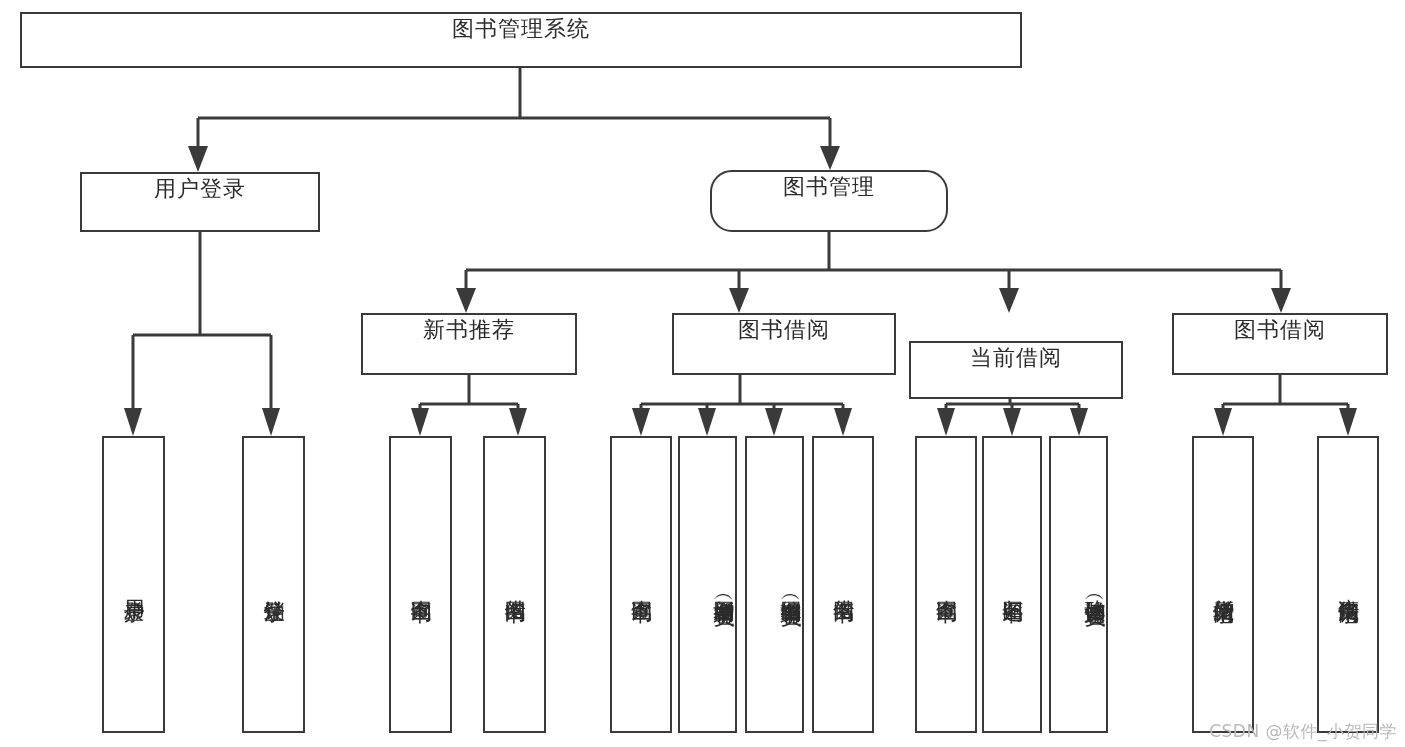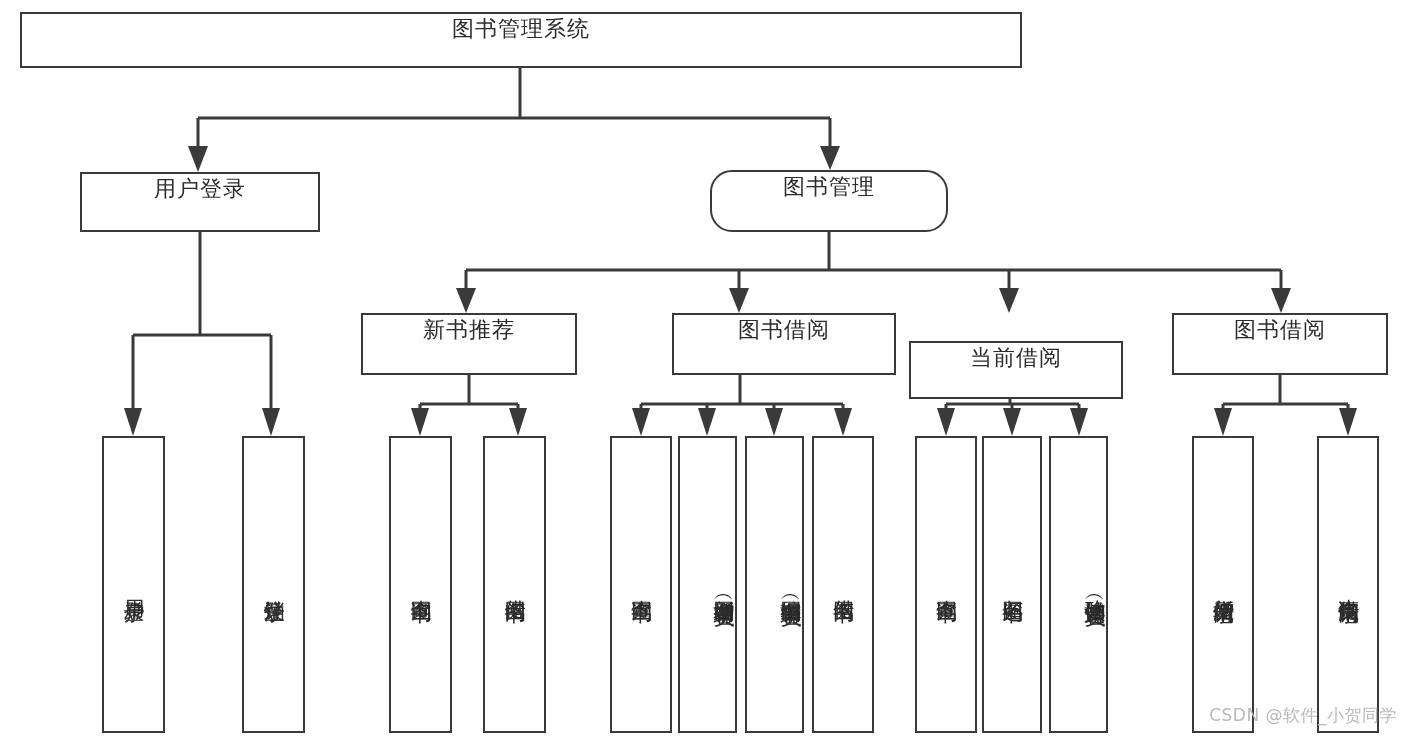--- a/index.html
+++ b/index.html
@@ -56,21 +56,21 @@
     align-items: center;
     padding-top: 0;
   }
   .label {
     white-space: pre-line;
     display: block;
   }
   #watermark {
     position: absolute;
     right: 8px;
-    bottom: 20px;
+    bottom: 4px;
     font-size: 17px;
     color: #b9b9b9;
     letter-spacing: 0.5px;
     z-index: 3;
     white-space: nowrap;
   }
 </style>
 </head>
 <body>
 

